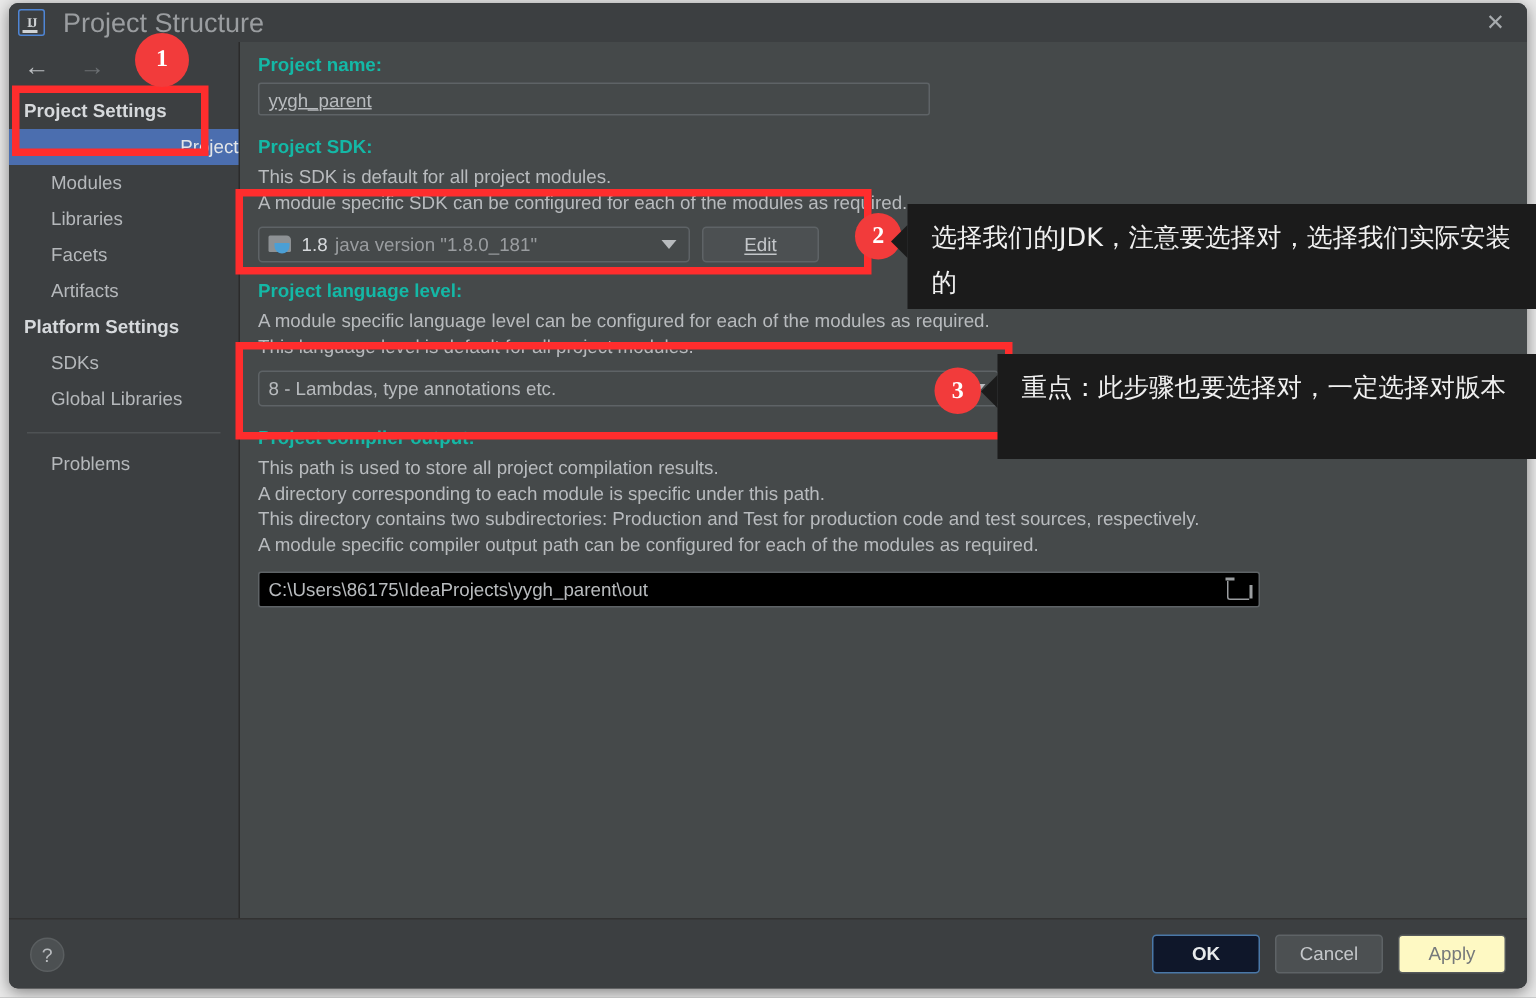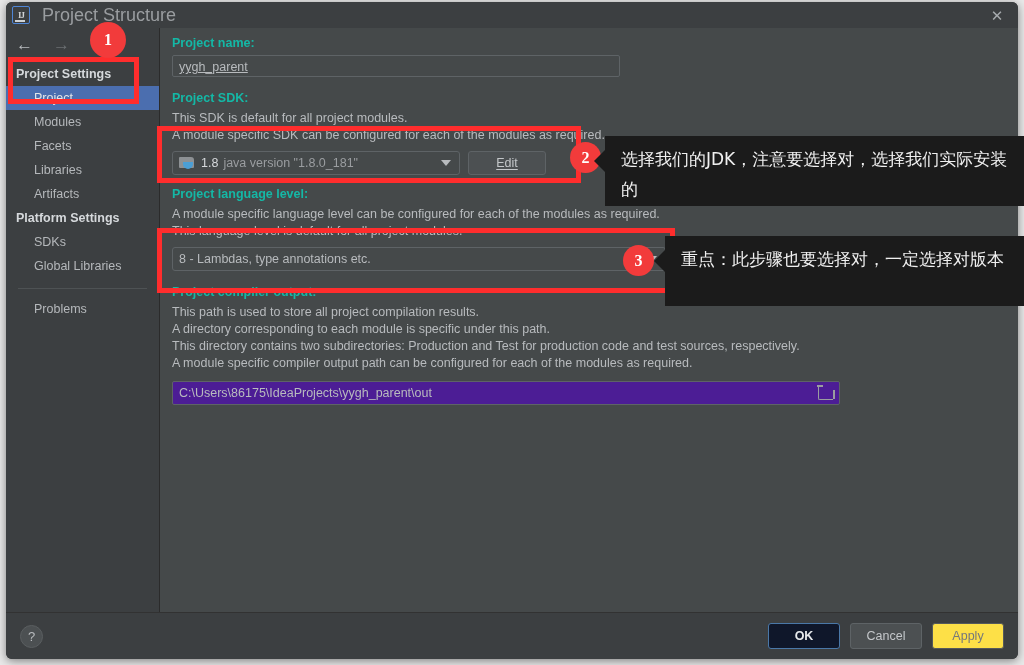--- a/index.html
+++ b/index.html
@@ -119,20 +119,21 @@
   }
   .nav-item {
     font-size: 12.5px;
     color: #b5b8bb;
     padding: 3px 0 3px 28px;
     line-height: 18px;
   }
   .nav-item.selected {
     background: #4b6eaf;
     color: #e3e6e8;
+    text-align: right;
   }
   .nav-sep {
     height: 1px;
     background: #4e5254;
     margin: 10px 12px 8px 12px;
   }
 
   
   .content {
     position: absolute;
@@ -236,21 +237,21 @@
     justify-content: center;
     box-sizing: border-box;
   }
   .btn u { text-underline-offset: 2px; }
 
   .row { display: flex; align-items: center; gap: 8px; }
 
   .path-field {
     position: relative;
     height: 24px;
-    background: #4c1d95;
+    background: #000000;
     border: 1px solid #5e6366;
     border-radius: 2px;
     display: flex;
     align-items: center;
     padding: 0 26px 0 6px;
     box-sizing: border-box;
     font-size: 12.5px;
     color: #b8bbbe;
   }
   .folder-icon {
@@ -317,21 +318,21 @@
     box-sizing: border-box;
   }
   .dlg-btn.primary {
     background: #0f172a;
     border-color: #4a78a8;
     color: #e7eaec;
     font-weight: bold;
   }
   .dlg-btn.disabled {
     color: #76797b;
-    background: #fde047;
+    background: #fef9c3;
     border-color: #55595b;
   }
 
   
   .anno-box {
     position: absolute;
     border: 5px solid #ff2d2d;
     box-sizing: border-box;
     pointer-events: none;
   }
@@ -383,22 +384,22 @@
     <div class="sidebar">
       <div class="nav-arrows">
         <span class="nav-arrow">←</span>
         <span class="nav-arrow disabled">→</span>
       </div>
 
       <div class="nav-list">
         <div class="group-header">Project Settings</div>
         <div class="nav-item selected">Project</div>
         <div class="nav-item">Modules</div>
+        <div class="nav-item">Libraries</div>
         <div class="nav-item">Facets</div>
-        <div class="nav-item">Libraries</div>
         <div class="nav-item">Artifacts</div>
 
         <div class="group-header">Platform Settings</div>
         <div class="nav-item">SDKs</div>
         <div class="nav-item">Global Libraries</div>
 
         <div class="nav-sep"></div>
         <div class="nav-item">Problems</div>
       </div>
     </div>

